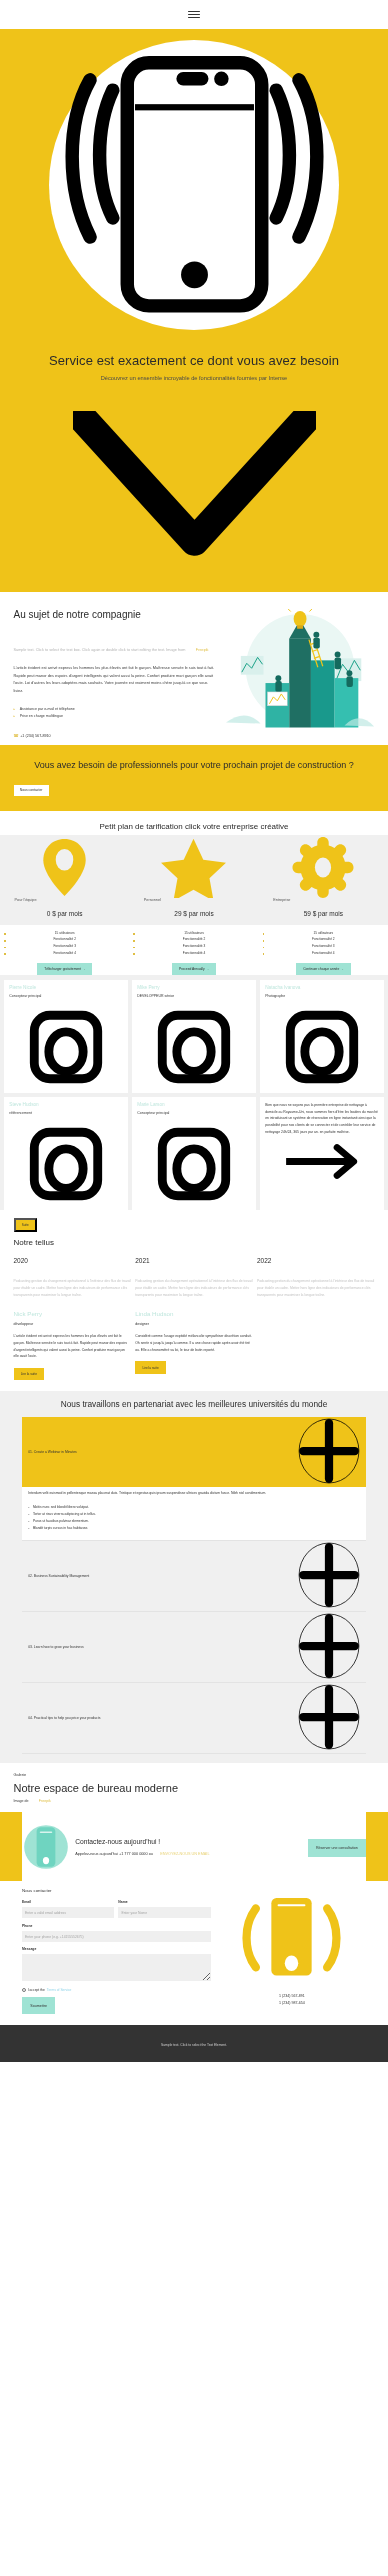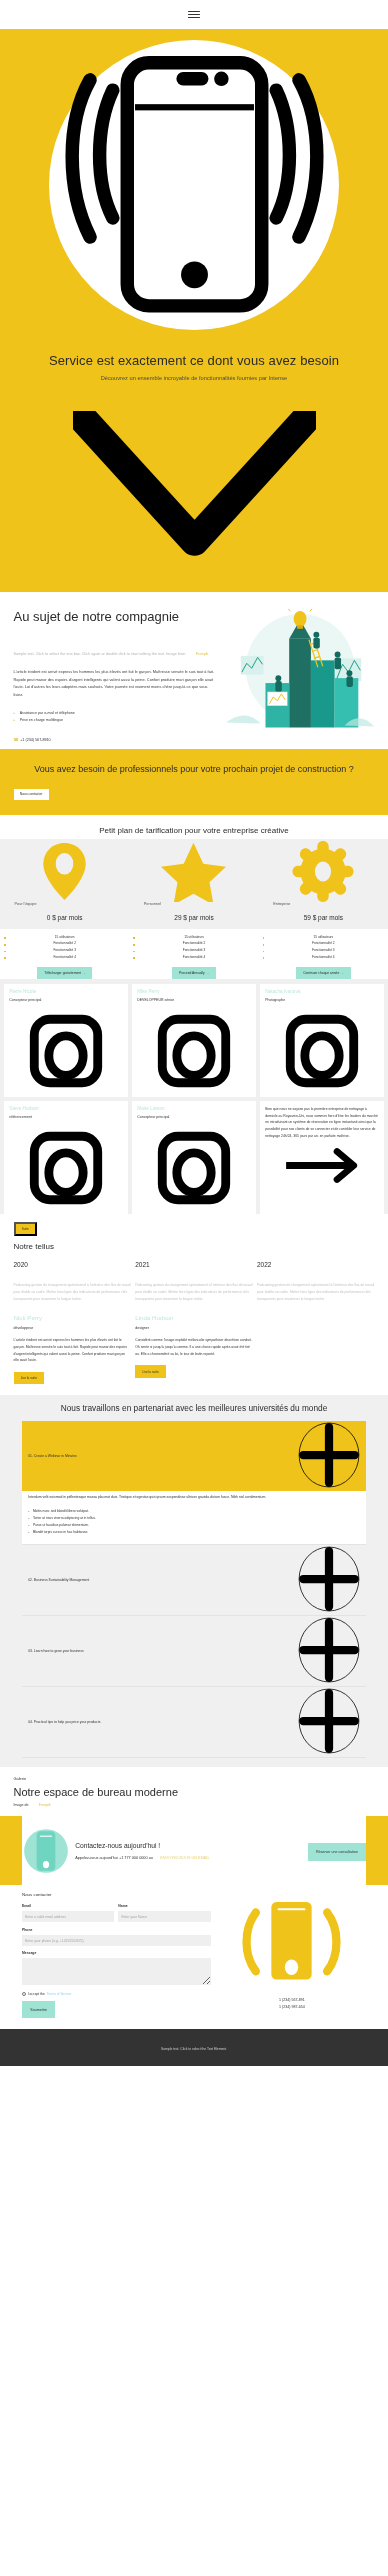--- a/index.html
+++ b/index.html
@@ -27,21 +27,21 @@
   .hero-title { font-size:13px; font-weight:400; color:#2b2b2b; margin:3.1px 0 7.2px; letter-spacing:0.1px; }
   .hero-sub { font-size:5.7px; color:#4a4a4a; margin:0 0 2.1px; }
 
   
   .chevron-band { background:#efc319; padding:5.2px 0 31px; display:flex; justify-content:center; }
 
   
   .about { background:#fff; padding:17.6px 13.5px 7.2px; display:flex; gap:8.3px; }
   .about-left { flex:1 1 58%; }
   .about-right { flex:1 1 42%; display:flex; align-items:flex-start; }
-  .about-h2 { font-size:13px; font-weight:400; margin:0 0 27px; color:#2b2b2b; }
+  .about-h2 { font-size:10px; font-weight:400; margin:0 0 27px; color:#2b2b2b; }
   .about-sample { font-size:3.8px; line-height:1.75; color:#b3b3b3; margin:0 0 10.4px; }
   .about-sample a { color:#e0bf44; text-decoration:none; margin-left:9.3px; }
   .about-body { font-size:3.9px; line-height:1.95; color:#3a3a3a; margin:0 0 11.4px; }
   .about-list { list-style:none; padding:0; margin:0 0 13.5px; }
   .about-list li { font-size:3.6px; line-height:1.9; color:#3a3a3a; padding-left:6.2px; position:relative; }
   .about-list li:before { content:"\25B8"; position:absolute; left:0; color:#e0bf44; font-size:3.1px; top:1px; }
   .about-phone { font-size:3.7px; color:#333; display:flex; align-items:center; gap:1.6px; }
   .about-phone .ph { color:#e0bf44; font-size:4.1px; }
   .illus { width:100%; }
 
@@ -242,21 +242,21 @@
       </svg>
     </div>
   </section>
 
   <section class="cta-band">
     <h2 class="cta-title">Vous avez besoin de professionnels pour votre prochain projet de construction ?</h2>
     <button class="btn-outline">Nous contacter</button>
   </section>
 
   <section class="pricing">
-    <h2 class="pricing-h2">Petit plan de tarification pour votre entreprise créative</h2>
+    <h2 class="pricing-h2">Petit plan de tarification click votre entreprise créative</h2>
     <div class="plans">
 
       <div class="plan">
         <div class="plan-top">
           <div class="plan-icon">
             <svg width="57" height="61" viewBox="0 0 110 118">
               <path d="M55 4C31 4 14 22 14 45c0 30 41 69 41 69s41-39 41-69C96 22 79 4 55 4z" fill="#efc319"></path>
               <ellipse cx="55" cy="44" rx="17" ry="21" fill="#f0f0f0"></ellipse>
             </svg>
           </div>

